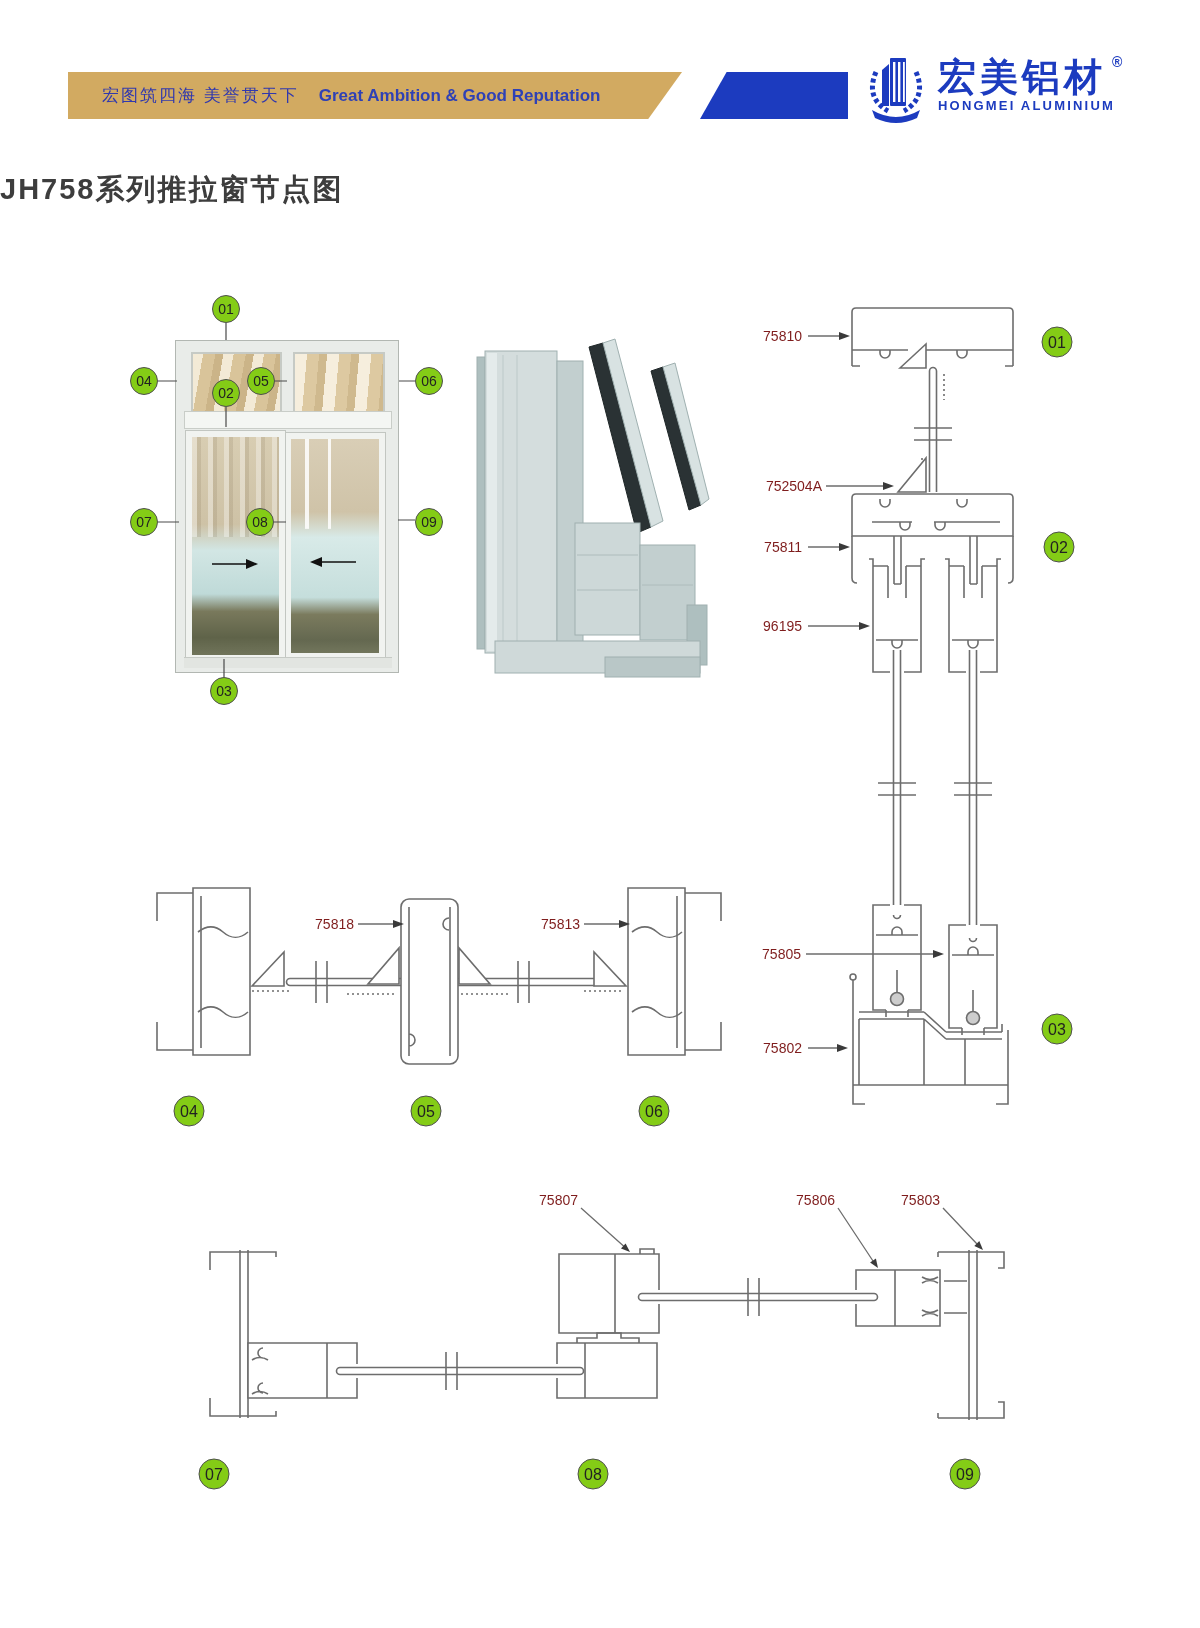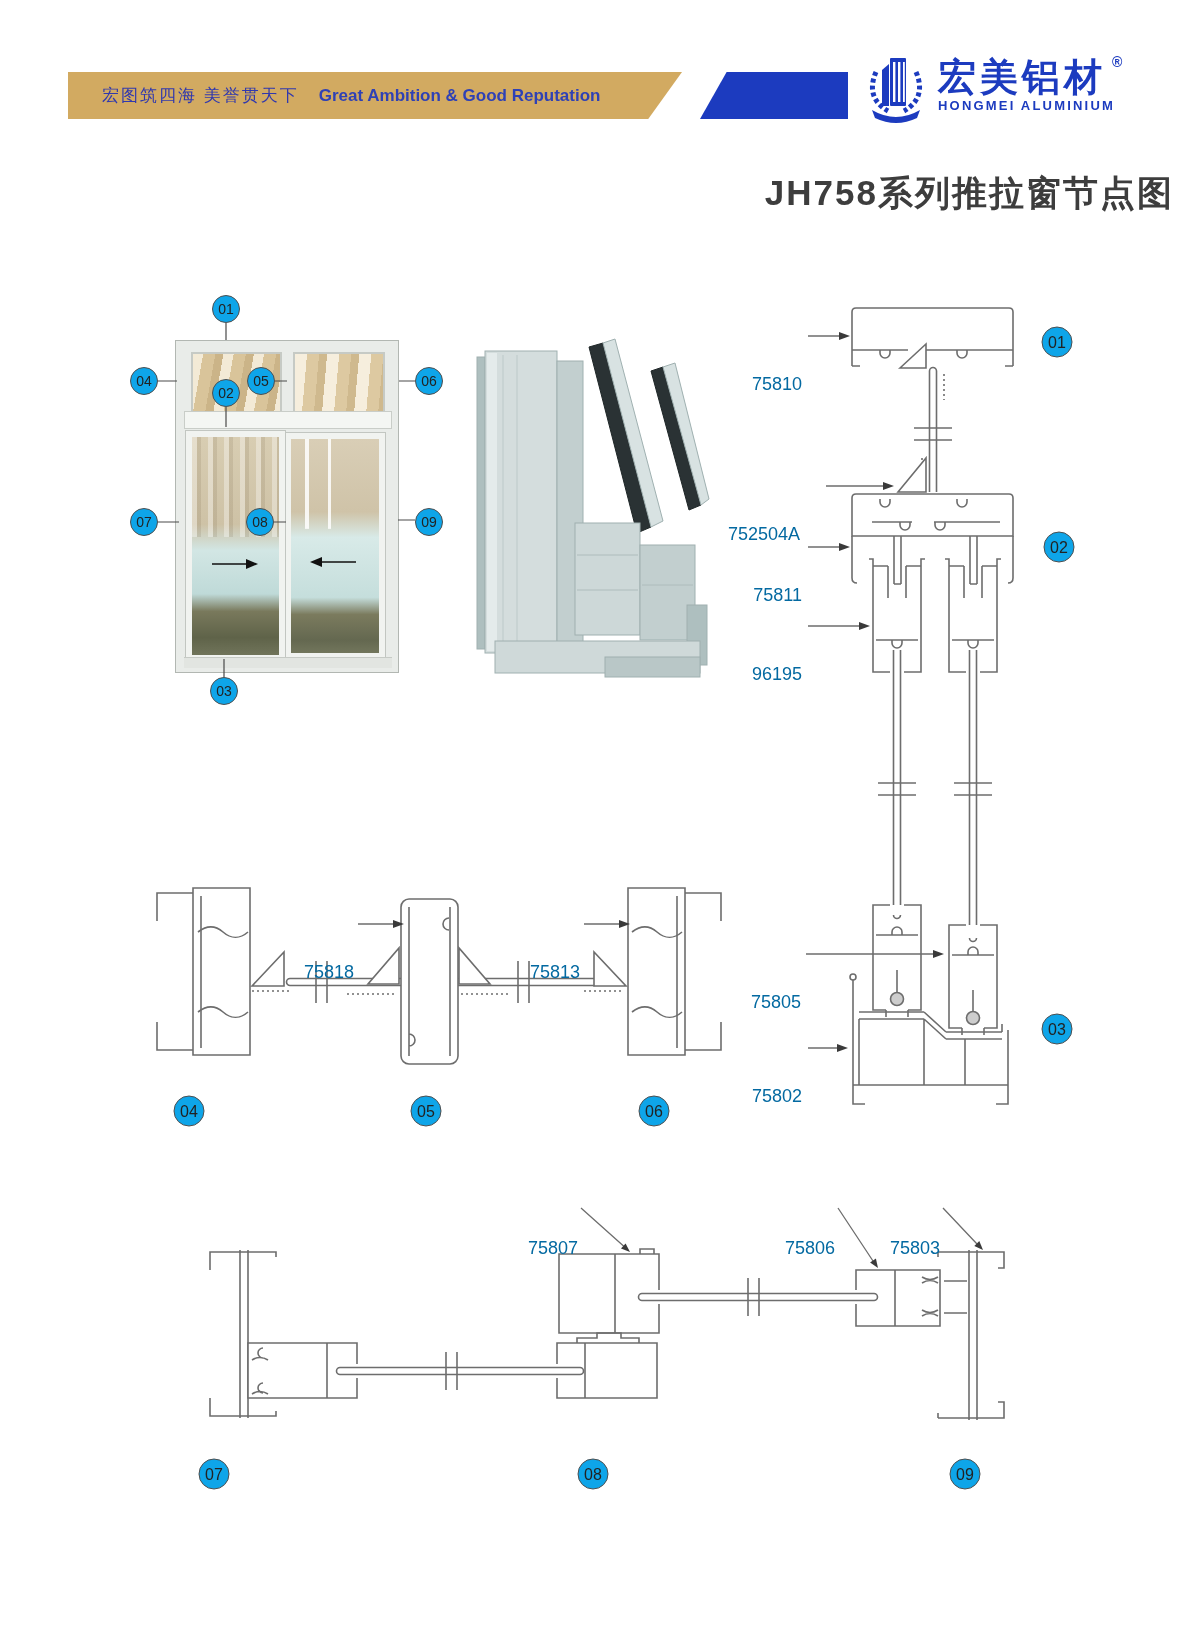--- a/index.html
+++ b/index.html
@@ -13,30 +13,30 @@
   .slogan-cn{color:#3038ae;font-size:17px;font-weight:normal;letter-spacing:2px;white-space:nowrap;}
   .slogan-en{color:#2f41b5;font-size:17px;font-weight:bold;white-space:nowrap;}
   .blue-par{position:absolute;left:700px;top:72px;width:148px;height:47px;background:#1c3bbf;
     clip-path:polygon(18% 0,100% 0,100% 100%,0 100%);}
   .logo-icon{position:absolute;left:862px;top:54px;width:68px;height:72px;}
   .brand{position:absolute;left:938px;top:56px;width:190px;}
   .brand-cn{font-size:38px;font-weight:bold;color:#1c3bbf;letter-spacing:4px;line-height:42px;white-space:nowrap;}
   .brand-en{font-size:13px;font-weight:bold;color:#1c3bbf;letter-spacing:2.2px;margin-top:0;white-space:nowrap;}
   .reg{position:absolute;left:1112px;top:54px;font-size:14px;font-weight:bold;color:#1c3bbf;}
 
-  .title{position:absolute;top:170px;left:0;width:1174px;text-align:right;font-size:35px;
+  .title{position:absolute;top:170px;left:0;width:1174px;text-align:left;font-size:29px;
     font-weight:600;color:#3d3d3d;letter-spacing:2px;}
 
   
   .callout{position:absolute;width:28px;height:28px;border:1.6px solid #4f4f4f;border-radius:50%;
-    background:#0ea5e9;display:flex;align-items:center;justify-content:center;font-size:14px;
+    background:#84cc16;display:flex;align-items:center;justify-content:center;font-size:14px;
     color:#222;transform:translate(-50%,-50%);z-index:6;box-sizing:border-box;}
   .callout--lg{width:31px;height:31px;font-size:16px;}
-  .plabel{position:absolute;transform:translate(-100%,-50%);font-size:18px;color:#0369a1;
-    white-space:nowrap;z-index:6;margin-top:48px;}
+  .plabel{position:absolute;transform:translate(-100%,-50%);font-size:14px;color:#7f1d1d;
+    white-space:nowrap;z-index:6;}
 
   
   .photo{position:absolute;left:175px;top:340px;width:224px;height:333px;background:#e9ece9;
     border:1px solid #b2b7b2;box-sizing:border-box;z-index:2;}
   .photo .pane{position:absolute;border:2px solid #c6cac5;box-sizing:border-box;}
   .pane-tl{left:15px;top:11px;width:91px;height:62px;
     background:repeating-linear-gradient(100deg,#f3ead6 0 10px,#d9c49a 10px 22px,#cbb488 22px 30px);}
   .pane-tr{left:117px;top:11px;width:92px;height:62px;
     background:repeating-linear-gradient(95deg,#f6eedd 0 12px,#ddc9a1 12px 24px,#cfb98e 24px 32px);}
   .transom-bar{position:absolute;left:8px;top:70px;width:208px;height:18px;background:#f4f6f3;
@@ -226,21 +226,21 @@
       <path d="M581 1208 L628 1250 M838 1208 L873 1261 M943 1208 L977 1244" stroke-width="1.3"></path>
       <g fill="#3a3a3a" stroke="none">
         <polygon points="630,1252 625.6,1243.4 621,1248.6"></polygon>
         <polygon points="878,1268 875.9,1258.6 870.1,1262.4"></polygon>
         <polygon points="983,1250 979.3,1241.1 974.3,1245.9"></polygon>
       </g>
     </g>
   </svg>
 
   <div class="plabel" style="left:802px;top:336px">75810</div>
-  <div class="plabel" style="left:800px;top:486px">752504A</div>
+  <div class="plabel" style="left:822px;top:486px">752504A</div>
   <div class="plabel" style="left:802px;top:547px">75811</div>
   <div class="plabel" style="left:802px;top:626px">96195</div>
   <div class="plabel" style="left:801px;top:954px">75805</div>
   <div class="plabel" style="left:802px;top:1048px">75802</div>
   <div class="plabel" style="left:354px;top:924px">75818</div>
   <div class="plabel" style="left:580px;top:924px">75813</div>
   <div class="plabel" style="left:578px;top:1200px">75807</div>
   <div class="plabel" style="left:835px;top:1200px">75806</div>
   <div class="plabel" style="left:940px;top:1200px">75803</div>
 

